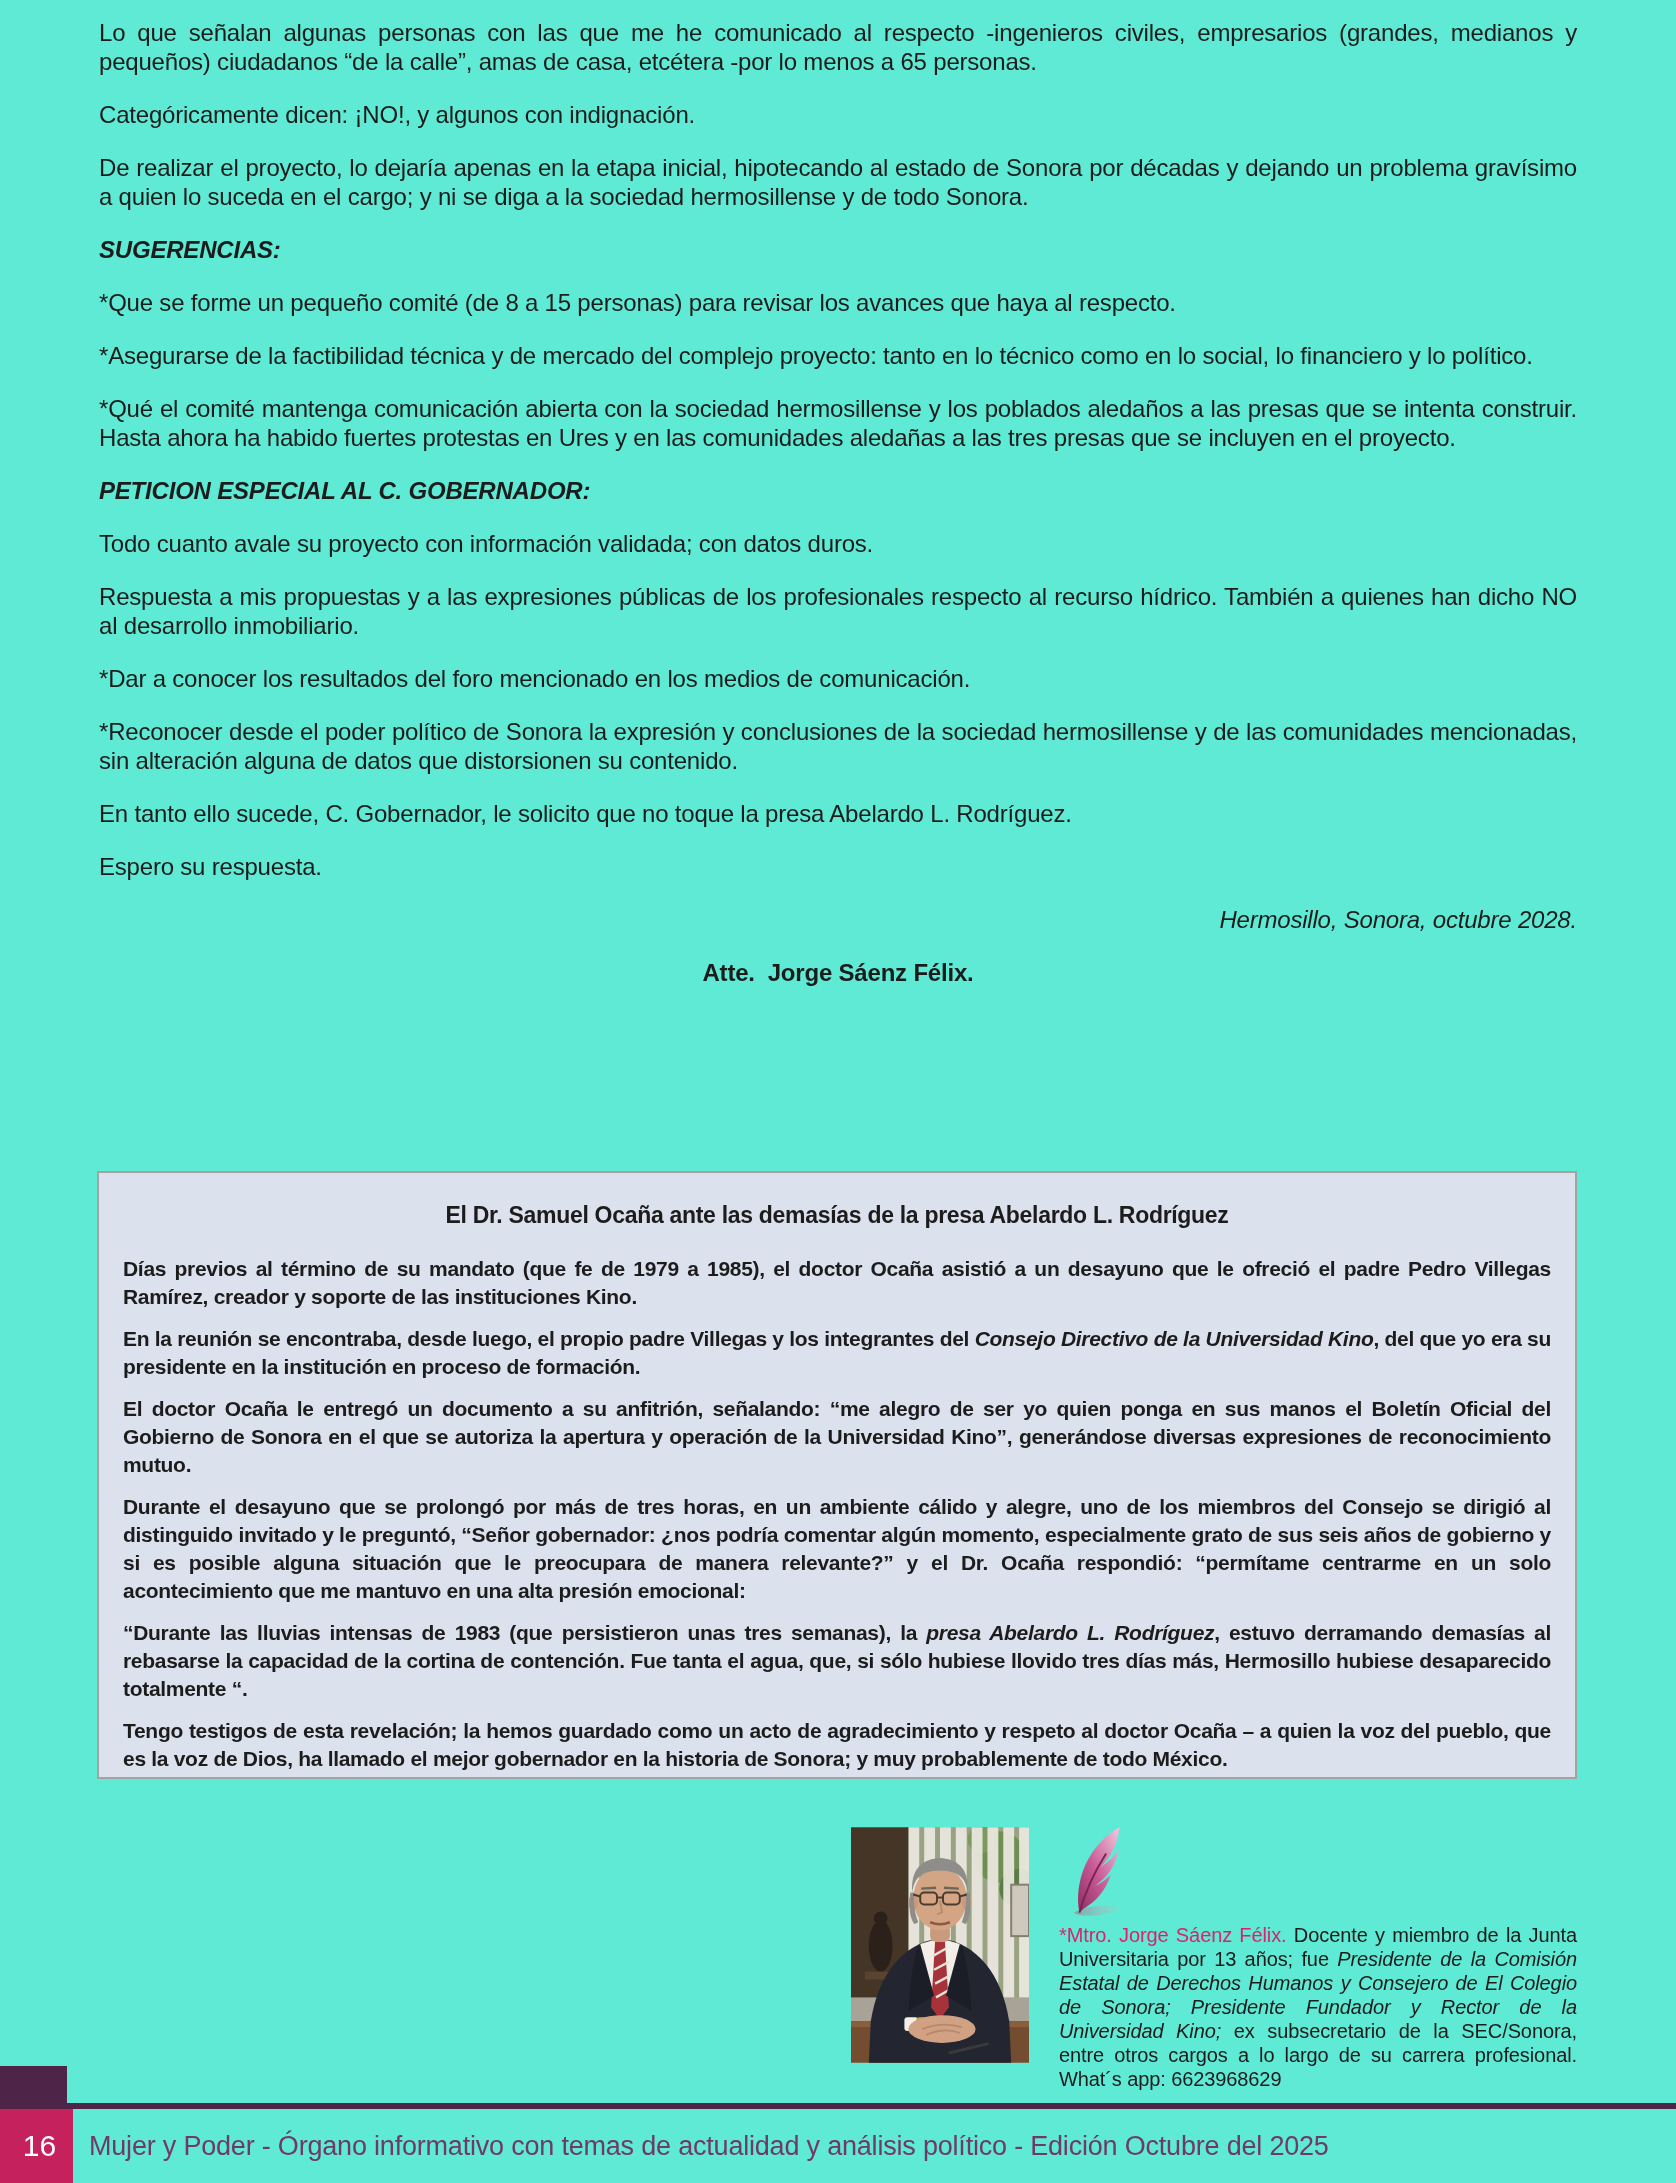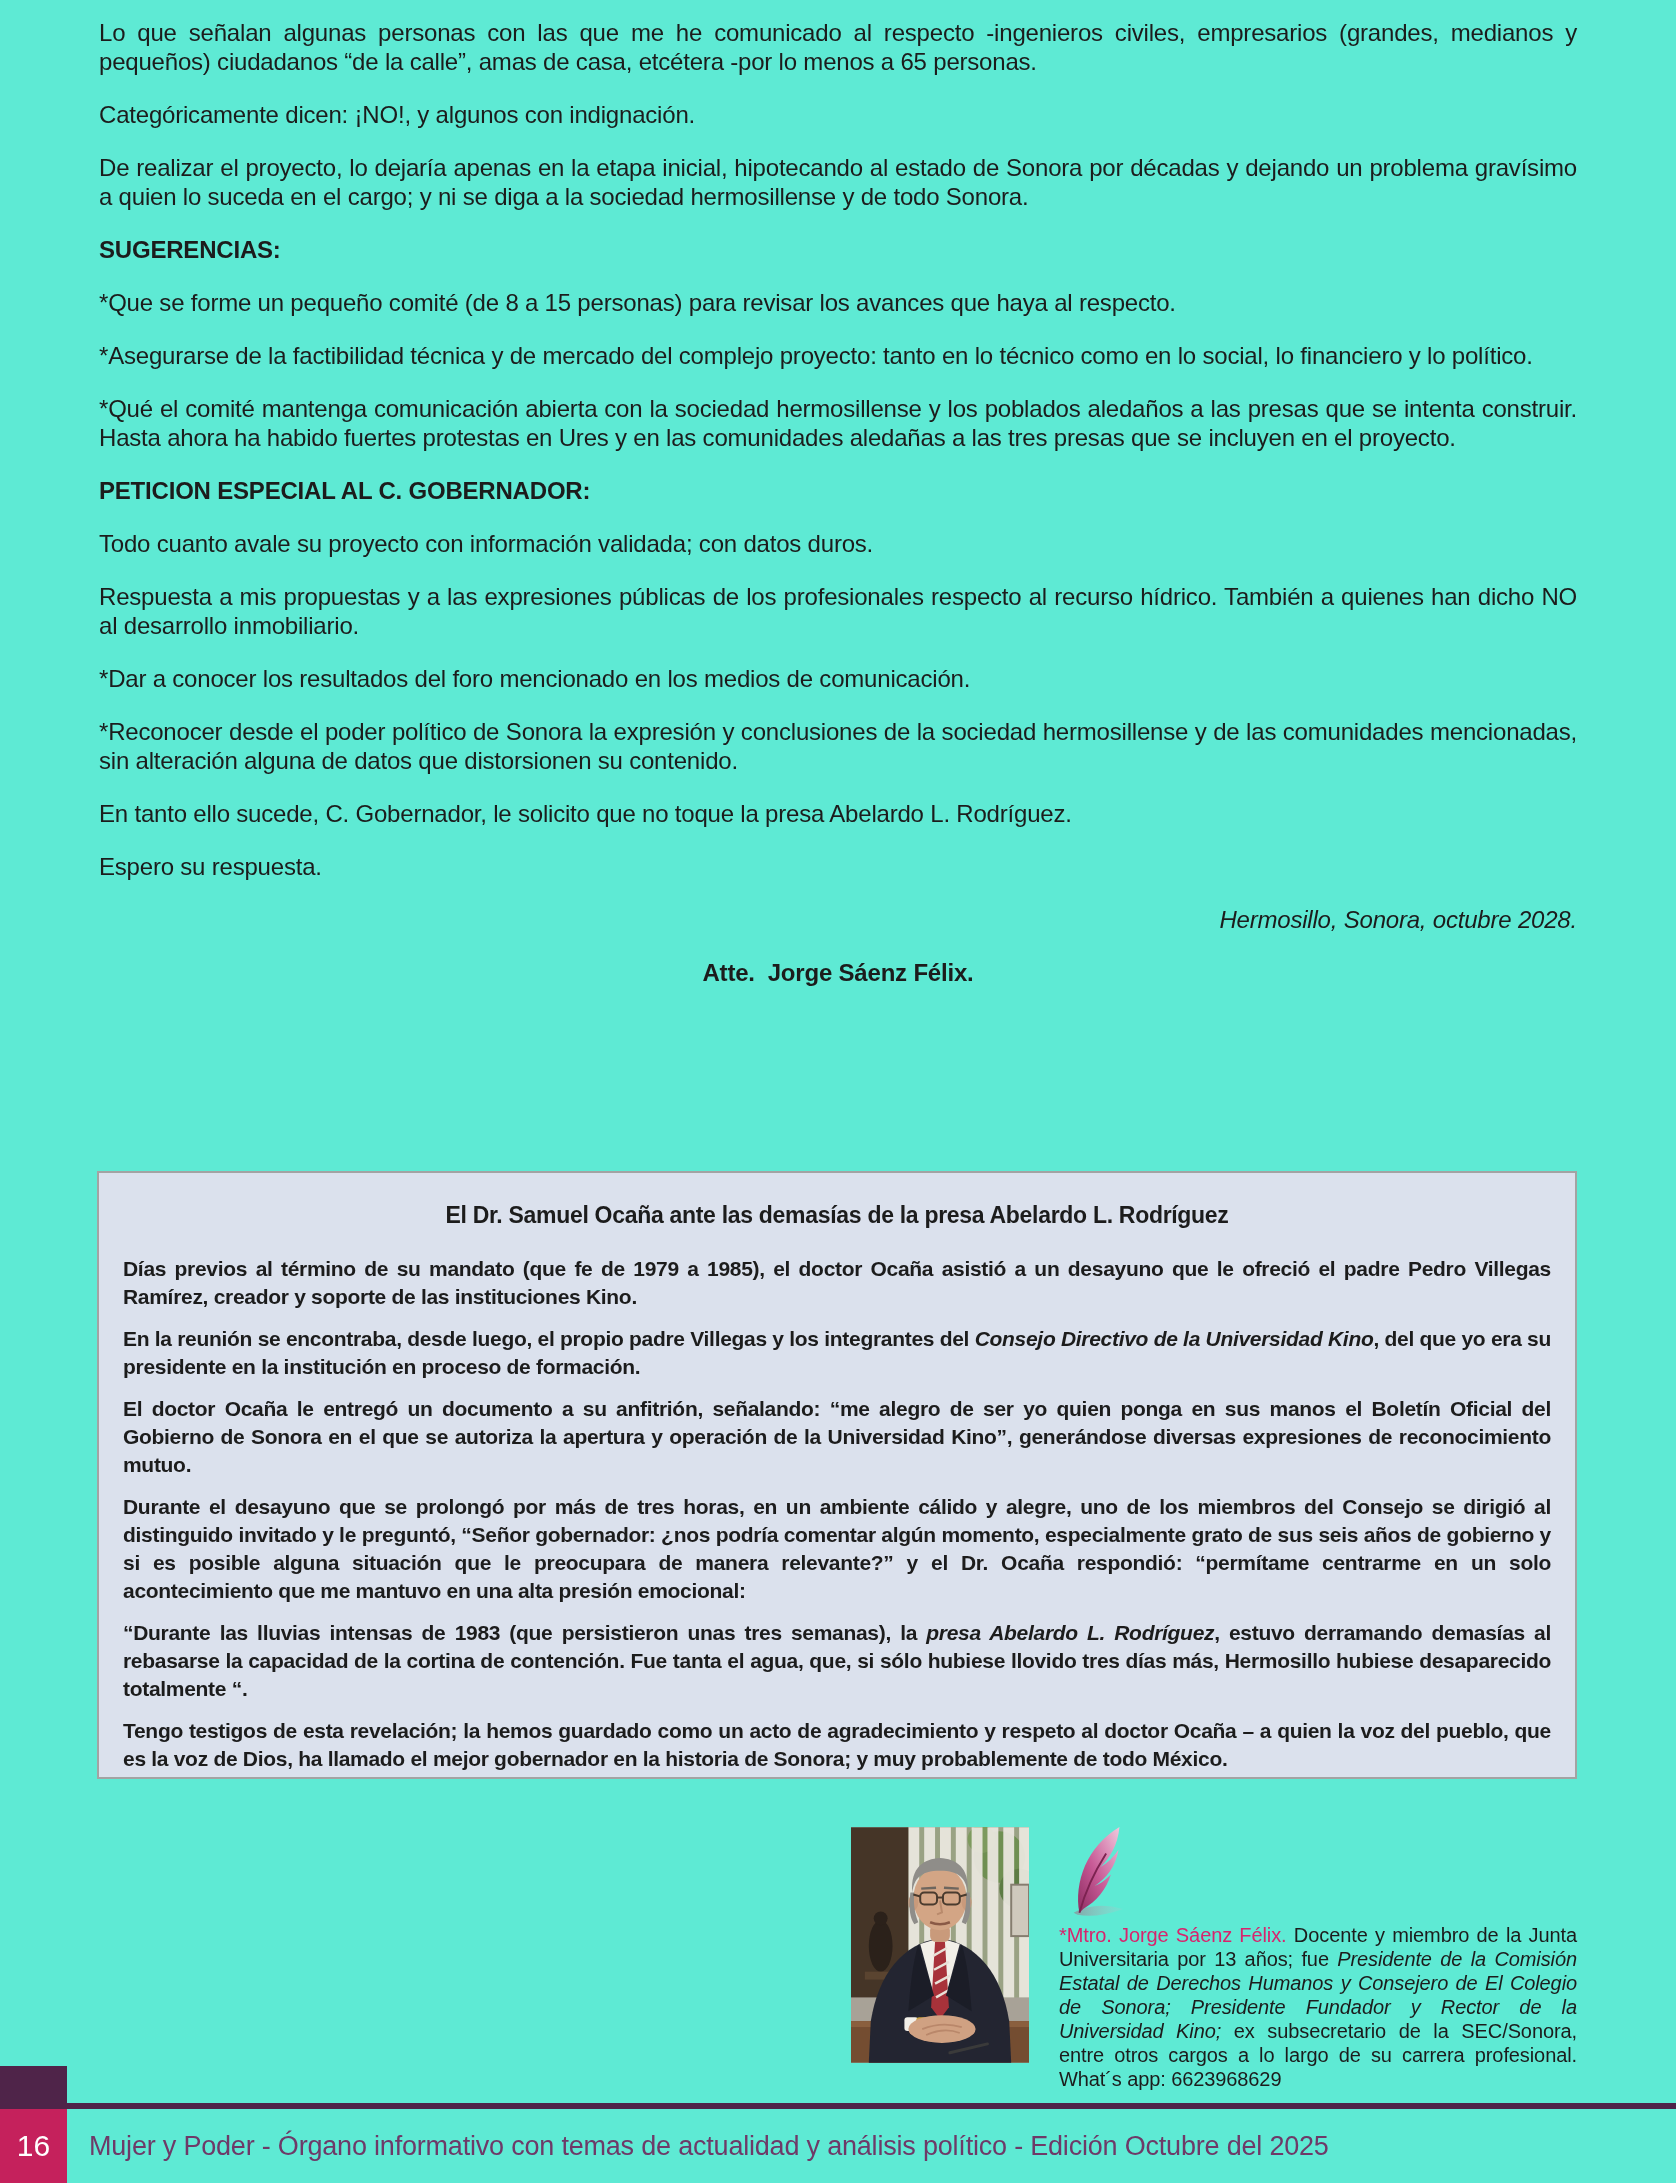--- a/index.html
+++ b/index.html
@@ -2,21 +2,21 @@
 <html><head>
 <meta charset="utf-8">
 <style>
   html,body{margin:0;padding:0;background:#ffffff;}
   body{width:1676px;height:2183px;position:relative;font-family:"Liberation Sans",sans-serif;color:#1c1c1c;}
   .page{position:absolute;inset:0;background:#5eead4;overflow:hidden;}
 
   
   .letter{position:absolute;left:99px;top:18px;width:1478px;font-size:24px;line-height:29px;text-align:justify;letter-spacing:-0.2px;}
   .letter p{margin:0 0 24px 0;}
-  .letter .hdr{margin:0 0 24px 0;font-weight:bold;font-size:24px;text-align:left;}
+  .letter .hdr{margin:0 0 24px 0;font-weight:bold;font-size:24px;text-align:left;font-style:italic;}
   .mt-extra{margin-top:21px !important;}
   .date-line{text-align:right !important;font-style:italic;}
   .signature{text-align:center !important;font-weight:bold;white-space:pre-wrap;margin-top:10px !important;}
 
   
   .infobox{position:absolute;left:97px;top:1171px;width:1480px;height:608px;box-sizing:border-box;
            background:#dbe1ed;border:2px solid #a3a3a3;padding:28px 24px 0 24px;overflow:hidden;}
   .infobox .title{text-align:center;font-weight:bold;font-size:23px;letter-spacing:-0.3px;margin:0 0 26px 0;}
   .infobox p{margin:0 0 14px 0;font-weight:bold;font-size:21px;line-height:28px;text-align:justify;letter-spacing:-0.3px;}
 
@@ -24,21 +24,21 @@
   .portrait{position:absolute;left:851px;top:1827px;width:178px;height:236px;}
   .portrait svg{display:block;width:100%;height:100%;}
   .feather{position:absolute;left:1067px;top:1825px;width:63px;height:103px;}
   .feather svg{display:block;width:100%;height:100%;}
   .caption{position:absolute;left:1059px;top:1923px;width:518px;font-size:20px;line-height:24px;text-align:justify;letter-spacing:-0.1px;}
 
   
   .footer-divider{position:absolute;left:0;top:2103px;width:1676px;height:6px;background:#4f2449;}
   .footer-corner{position:absolute;left:0;top:2066px;width:67px;height:43px;background:#4f2449;}
   .footer-pagebadge{position:absolute;left:0;top:2109px;width:67px;height:74px;background:#c5215c;color:#ffffff;
-                    display:flex;align-items:center;justify-content:center;font-size:30px;}
+                    display:flex;align-items:center;justify-content:center;font-size:30px;padding-left:6px;}
   .footer-text{position:absolute;left:89px;top:2109px;height:74px;display:flex;align-items:center;
                font-size:27px;color:#6e3a68;letter-spacing:-0.2px;}
 </style>
 </head>
 <body>
 
 <div class="page">
 
   <div class="letter">
     <p>Lo que señalan algunas personas con las que me he comunicado al respecto -ingenieros civiles, empresarios (grandes, medianos y pequeños)  ciudadanos “de la calle”, amas de casa, etcétera -por lo menos a 65 personas.</p>

